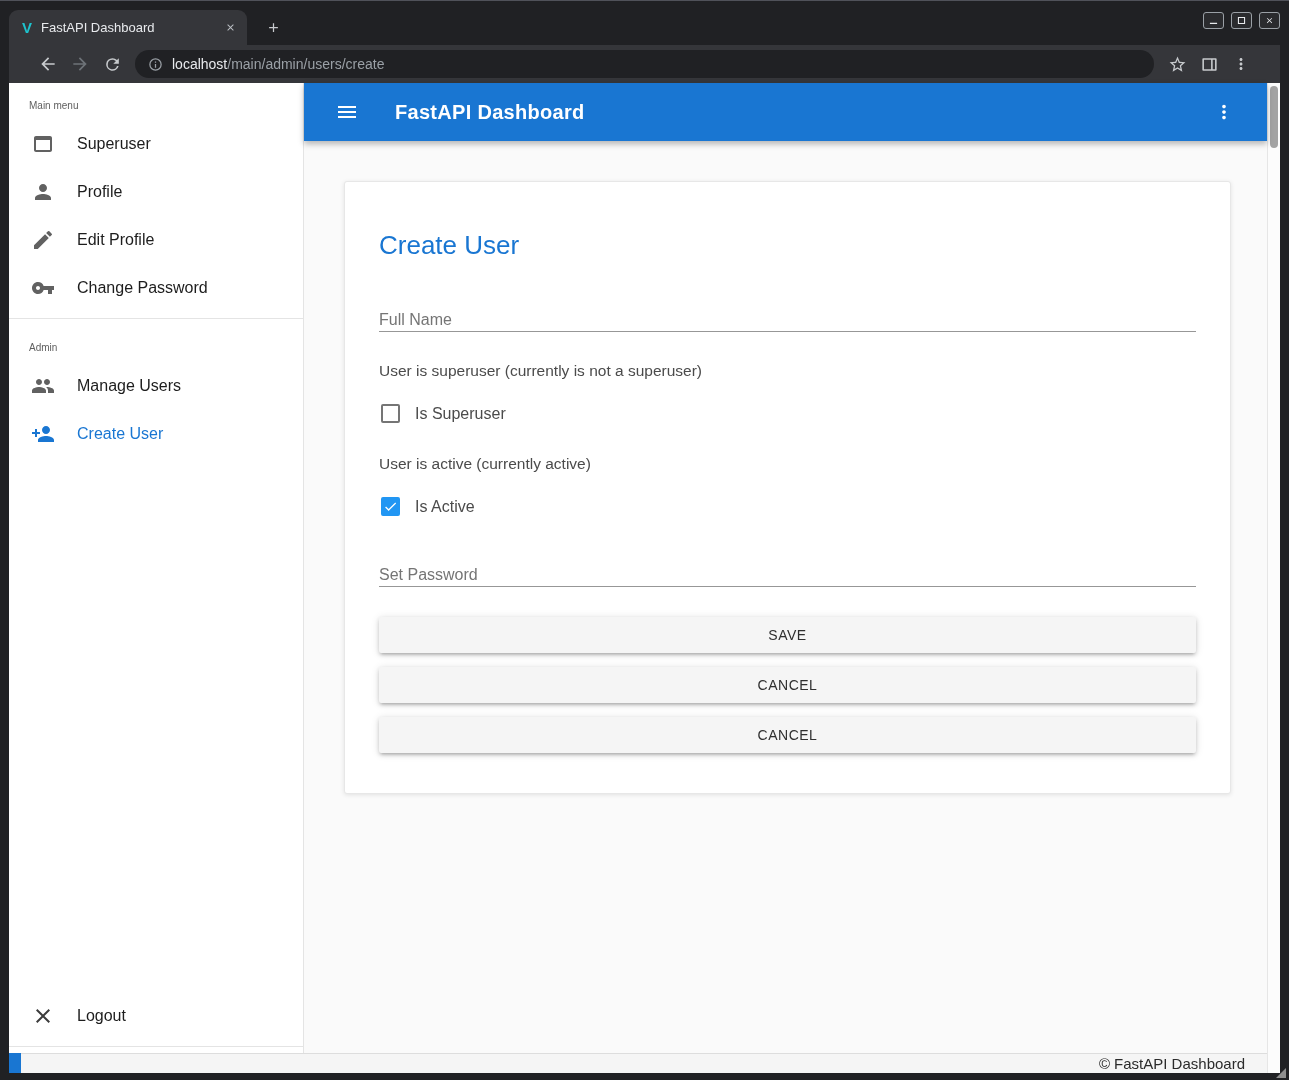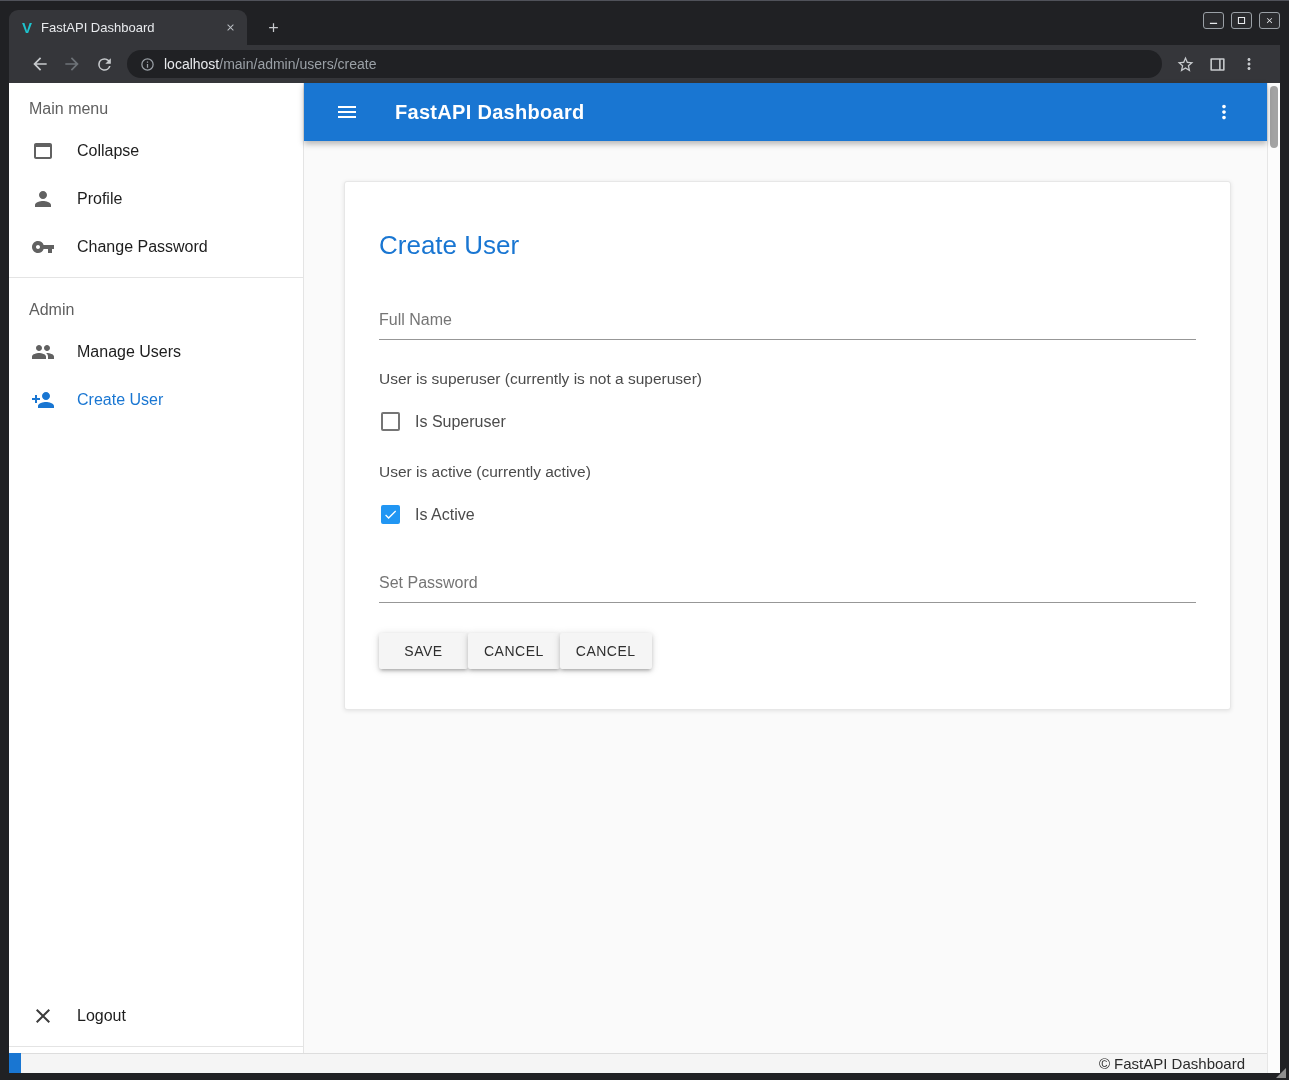--- a/index.html
+++ b/index.html
@@ -31,38 +31,38 @@
   .newtab { width: 28px; height: 28px; margin: 0 0 4px 12px; display: flex; align-items: center; justify-content: center; color: #c8cbcf; cursor: pointer; border-radius: 50%; }
   .win-controls { margin-left: auto; display: flex; gap: 7px; align-self: center; margin-bottom: 6px; }
   .win-btn {
     width: 21px; height: 17px; border: 1px solid #9aa0a6; border-radius: 3px;
     background: #2a2b2e; color: #e8eaed; display: flex; align-items: center; justify-content: center; cursor: pointer;
   }
   .win-btn svg { display: block; }
   
   .addressbar {
     height: 38px; background: #35363a; flex: none;
-    display: flex; align-items: center; padding: 0 16px; gap: 2px;
+    display: flex; align-items: center; padding: 0 24px; gap: 2px;
   }
   .nav-btn { width: 30px; height: 30px; display: flex; align-items: center; justify-content: center; color: #c7cacd; border-radius: 50%; cursor: pointer; flex: none; }
   .nav-btn.disabled { color: #6e7378; }
   .url-field {
     flex: 1; height: 28px; background: #202124; border-radius: 14px;
     display: flex; align-items: center; gap: 9px; padding: 0 13px; margin: 0 6px; cursor: text;
   }
   .url-info { color: #9aa0a6; display: flex; align-items: center; }
   .url-text { font-size: 14px; white-space: nowrap; }
   .url-host { color: #e8eaed; }
   .url-path { color: #9aa0a6; }
   
   .page { flex: 1; background: #fff; display: flex; flex-direction: column; min-height: 0; position: relative; }
   .page-body { flex: 1; display: flex; min-height: 0; margin-right: 13px; }
   
   .sidebar { width: 295px; flex: none; background: #fff; border-right: 1px solid #e4e4e4; display: flex; flex-direction: column; }
-  .side-label { font-size: 16px; color: #5f5f5f; padding: 17px 20px 9px 20px; }
+  .side-label { font-size: 10px; color: #5f5f5f; padding: 17px 20px 9px 20px; }
   .side-item { height: 48px; display: flex; align-items: center; padding-left: 22px; gap: 22px; font-size: 16px; color: #1d1d1d; cursor: pointer; flex: none; }
   .side-item .sicon { width: 24px; height: 24px; color: #616161; flex: none; }
   .side-item.active { color: #1976d2; }
   .side-item.active .sicon { color: #1976d2; }
   .side-divider { border-top: 1px solid #e4e4e4; margin: 6px 0; flex: none; }
   .side-spacer { flex: 1; }
   
   .main { flex: 1; min-width: 0; display: flex; flex-direction: column; background: #fafafa; }
   .appbar {
     height: 58px; flex: none; background: #1976d2; color: #fff;
@@ -76,35 +76,35 @@
   .card {
     background: #fff; border: 1px solid #e7e7e7; border-radius: 3px;
     box-shadow: 0 1px 4px rgba(0,0,0,.10);
     padding: 26px 34px 40px 34px;
   }
   .card-title { color: #1976d2; font-size: 26px; font-weight: 500; margin: 22px 0 44px 0; }
   .tfield { margin-bottom: 30px; }
   .tfield input {
     width: 100%; border: 0; outline: none; border-bottom: 1px solid #979797;
     background: transparent; font-size: 16px; font-family: inherit;
-    color: #212121; padding: 6px 0 10px 0;
+    color: #212121; padding: 6px 0 2px 0;
   }
   .tfield input::placeholder { color: #757575; opacity: 1; }
   .note { color: #4b4b4b; font-size: 15.5px; margin: 16px 0 24px 0; }
   .check-row { display: flex; align-items: center; gap: 15px; margin: 0 0 32px 0; padding-left: 2px; cursor: pointer; }
   .checkbox {
     width: 19px; height: 19px; border: 2px solid #757575; border-radius: 2px;
     background: #fff; display: flex; align-items: center; justify-content: center; flex: none;
   }
   .checkbox.checked { background: #2196f3; border-color: #2196f3; }
   .checkbox svg { display: none; }
   .checkbox.checked svg { display: block; }
   .check-label { font-size: 16px; color: #4b4b4b; }
   .mt-lg { margin-top: 44px; }
-  .actions { display: flex; margin-top: 8px; }
+  .actions { display: flex; gap: 14px; margin-top: 8px; flex-direction: column; }
   .btn {
     min-width: 89px; height: 36px; border: 0; border-radius: 2px;
     background: #f5f5f5; color: #2f2f2f; font-size: 14px; font-weight: 500;
     letter-spacing: .5px; font-family: inherit; cursor: pointer; padding: 0 16px;
     box-shadow: 0 3px 3px -2px rgba(0,0,0,.2), 0 2px 4px 0 rgba(0,0,0,.14), 0 1px 8px 0 rgba(0,0,0,.12);
   }
   
   .footer { height: 20px; flex: none; background: #1976d2; position: relative; margin-right: 13px; }
   .footer-inner {
     position: absolute; left: 12px; right: 0; top: 0; bottom: 0;
@@ -203,32 +203,40 @@
 
       <aside class="sidebar">
         <div class="side-label">Main menu</div>
 
         <div class="side-item">
           <span class="sicon">
             <svg width="24" height="24" viewBox="0 0 24 24" fill="currentColor">
                 <path d="M19 4H5c-1.1 0-2 .9-2 2v12c0 1.1.9 2 2 2h14c1.1 0 2-.9 2-2V6c0-1.1-.9-2-2-2zm0 14H5V8h14v10z"></path>
               </svg>
           </span>
-          <span>Collapse</span>
+          <span>Superuser</span>
         </div>
 
         <div class="side-item">
           <span class="sicon">
             <svg width="24" height="24" viewBox="0 0 24 24" fill="currentColor">
                 <path d="M12 12c2.21 0 4-1.79 4-4s-1.79-4-4-4-4 1.79-4 4 1.79 4 4 4zm0 2c-2.67 0-8 1.34-8 4v2h16v-2c0-2.66-5.33-4-8-4z"></path>
               </svg>
           </span>
           <span>Profile</span>
         </div>
 
+        <div class="side-item">
+          <span class="sicon">
+            <svg width="24" height="24" viewBox="0 0 24 24" fill="currentColor">
+                <path d="M3 17.25V21h3.75L17.81 9.94l-3.75-3.75L3 17.25zM20.71 7.04a1 1 0 0 0 0-1.41l-2.34-2.34a1 1 0 0 0-1.41 0l-1.83 1.83 3.75 3.75 1.83-1.83z"></path>
+              </svg>
+          </span>
+          <span>Edit Profile</span>
+        </div>
 
         <div class="side-item">
           <span class="sicon">
             <svg width="24" height="24" viewBox="0 0 24 24" fill="currentColor">
                 <path d="M12.65 10A5.99 5.99 0 0 0 7 6c-3.31 0-6 2.69-6 6s2.69 6 6 6a5.99 5.99 0 0 0 5.65-4H17v4h4v-4h2v-4H12.65zM7 14c-1.1 0-2-.9-2-2s.9-2 2-2 2 .9 2 2-.9 2-2 2z"></path>
               </svg>
           </span>
           <span>Change Password</span>
         </div>
 

